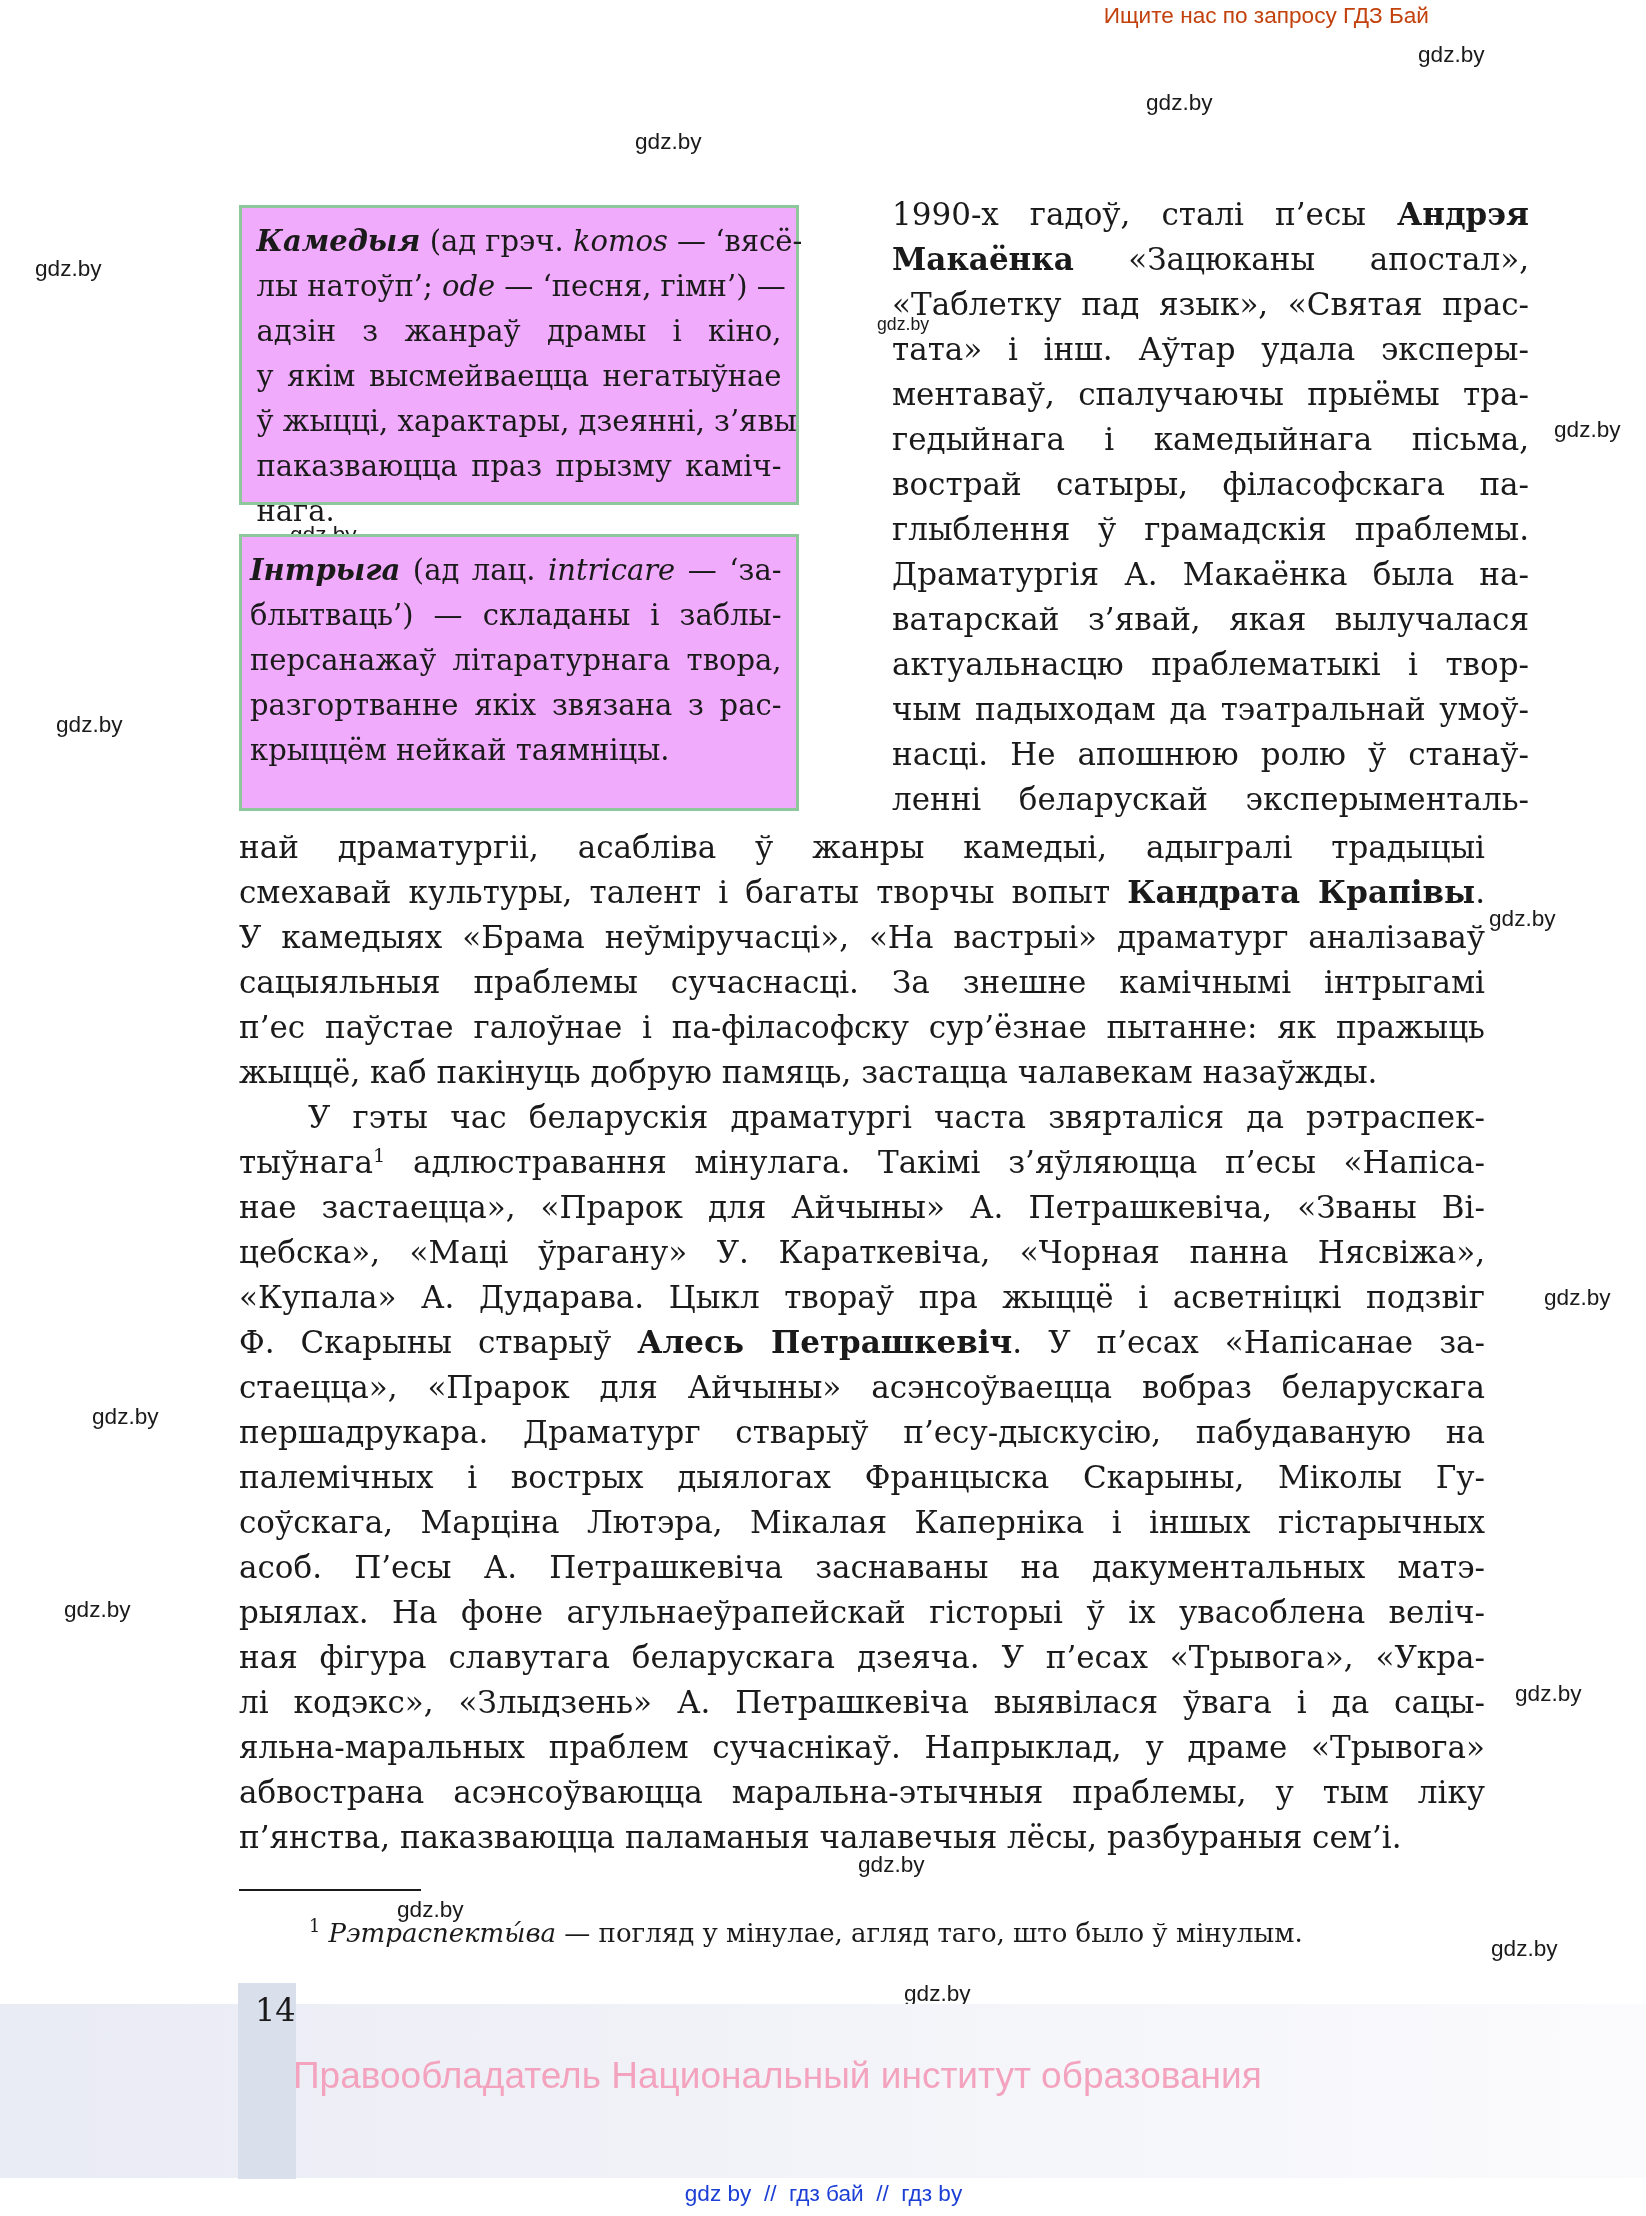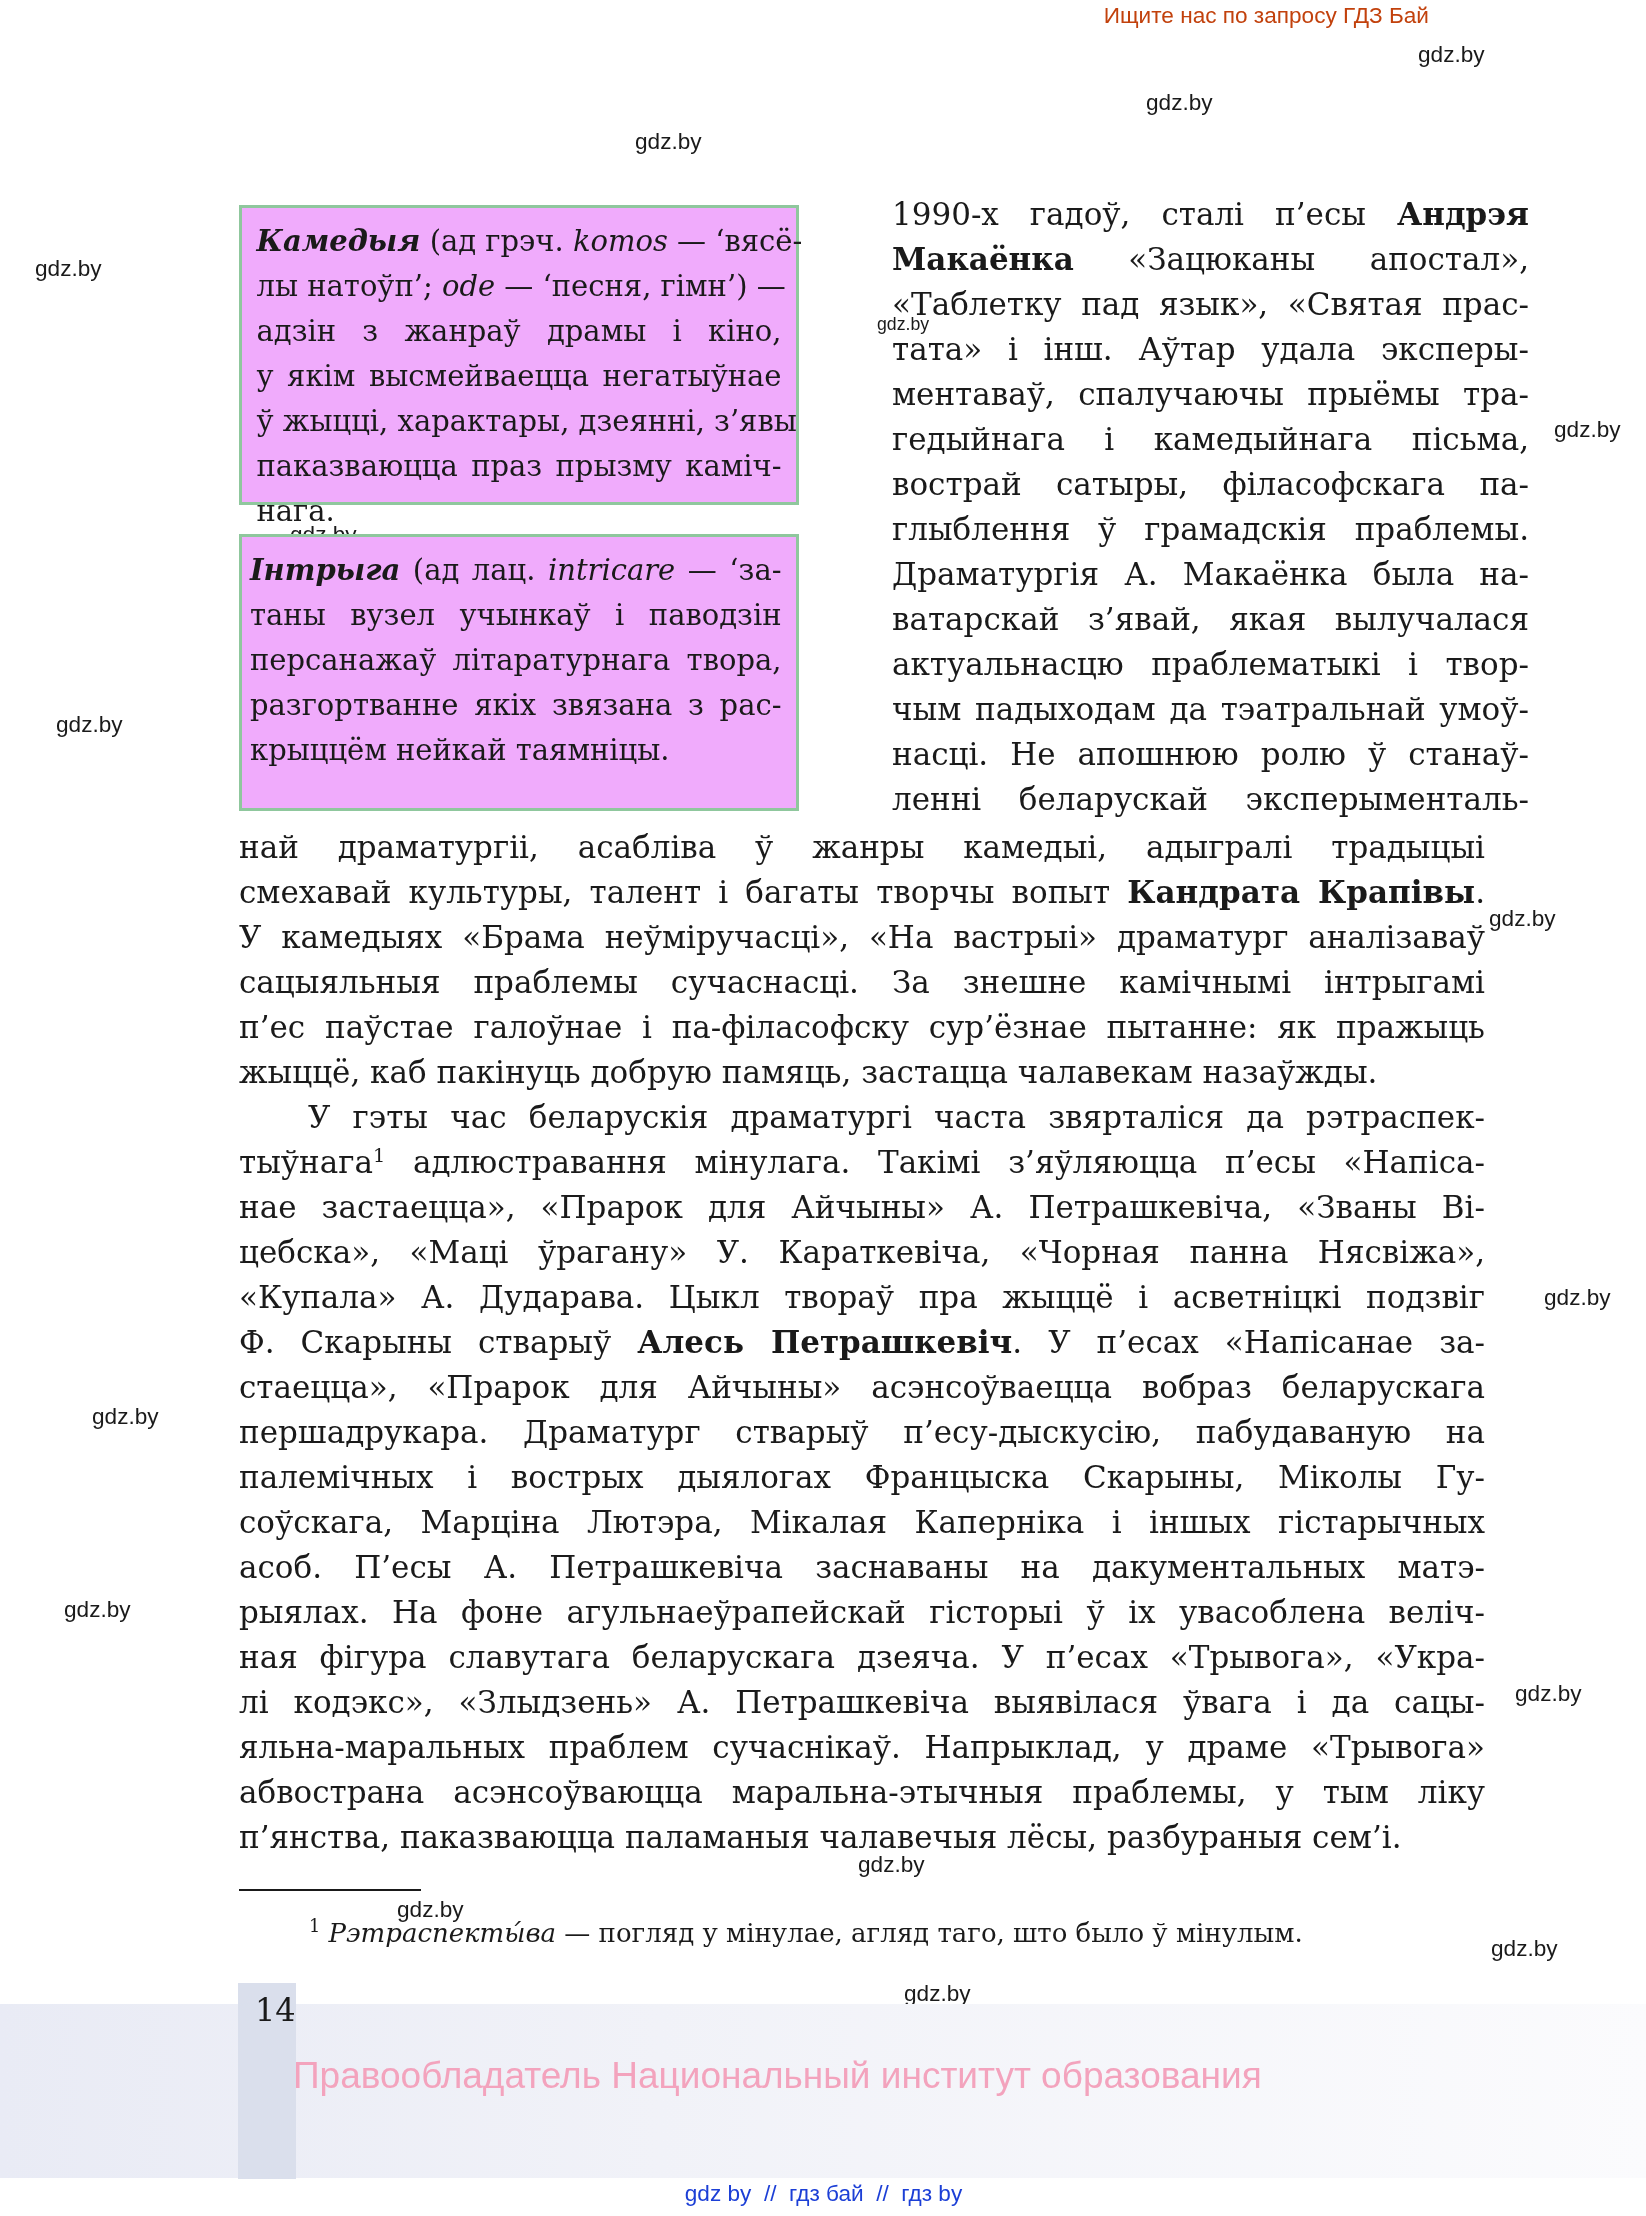--- a/index.html
+++ b/index.html
@@ -90,21 +90,21 @@
     <span class="line"><span class="term">Камедыя</span><span> (ад грэч. </span><span class="it">komos</span><span> — ‘вясё-</span></span>
     <span class="line"><span>лы натоўп’; </span><span class="it">ode</span><span> — ‘песня, гімн’) —</span></span>
     <span class="line"><span>адзін з жанраў драмы і кіно,</span></span>
     <span class="line"><span>у якім высмейваецца негатыўнае</span></span>
     <span class="line"><span>ў жыцці, характары, дзеянні, з’явы</span></span>
     <span class="line"><span>паказваюцца праз прызму камiч-</span></span>
     <span class="line last"><span>нага.</span></span>
   </div>
 <div class="box" id="def-1" style="top:534px;height:277px;padding-left:8px;">
     <span class="line"><span class="term">Інтрыга</span><span> (ад лац. </span><span class="it">intricare</span><span> — ‘за-</span></span>
-    <span class="line"><span>таны вузел учынкаў і паводзін</span></span>
+    <span class="line"><span>блытваць’) — складаны і заблы-</span></span>
     <span class="line"><span>персанажаў літаратурнага твора,</span></span>
     <span class="line"><span>разгортванне якіх звязана з рас-</span></span>
     <span class="line last"><span>крыццём нейкай таямніцы.</span></span>
   </div>
 
 <div class="txt right-col" id="right-col">
     <span class="line"><span>1990-х гадоў, сталі п’есы </span><span class="b">Андрэя</span></span>
     <span class="line"><span class="b">Макаёнка</span><span> «Зацюканы апостал»,</span></span>
     <span class="line"><span>«Таблетку пад язык», «Святая прас-</span></span>
     <span class="line"><span>тата» і інш. Аўтар удала эксперы-</span></span>

